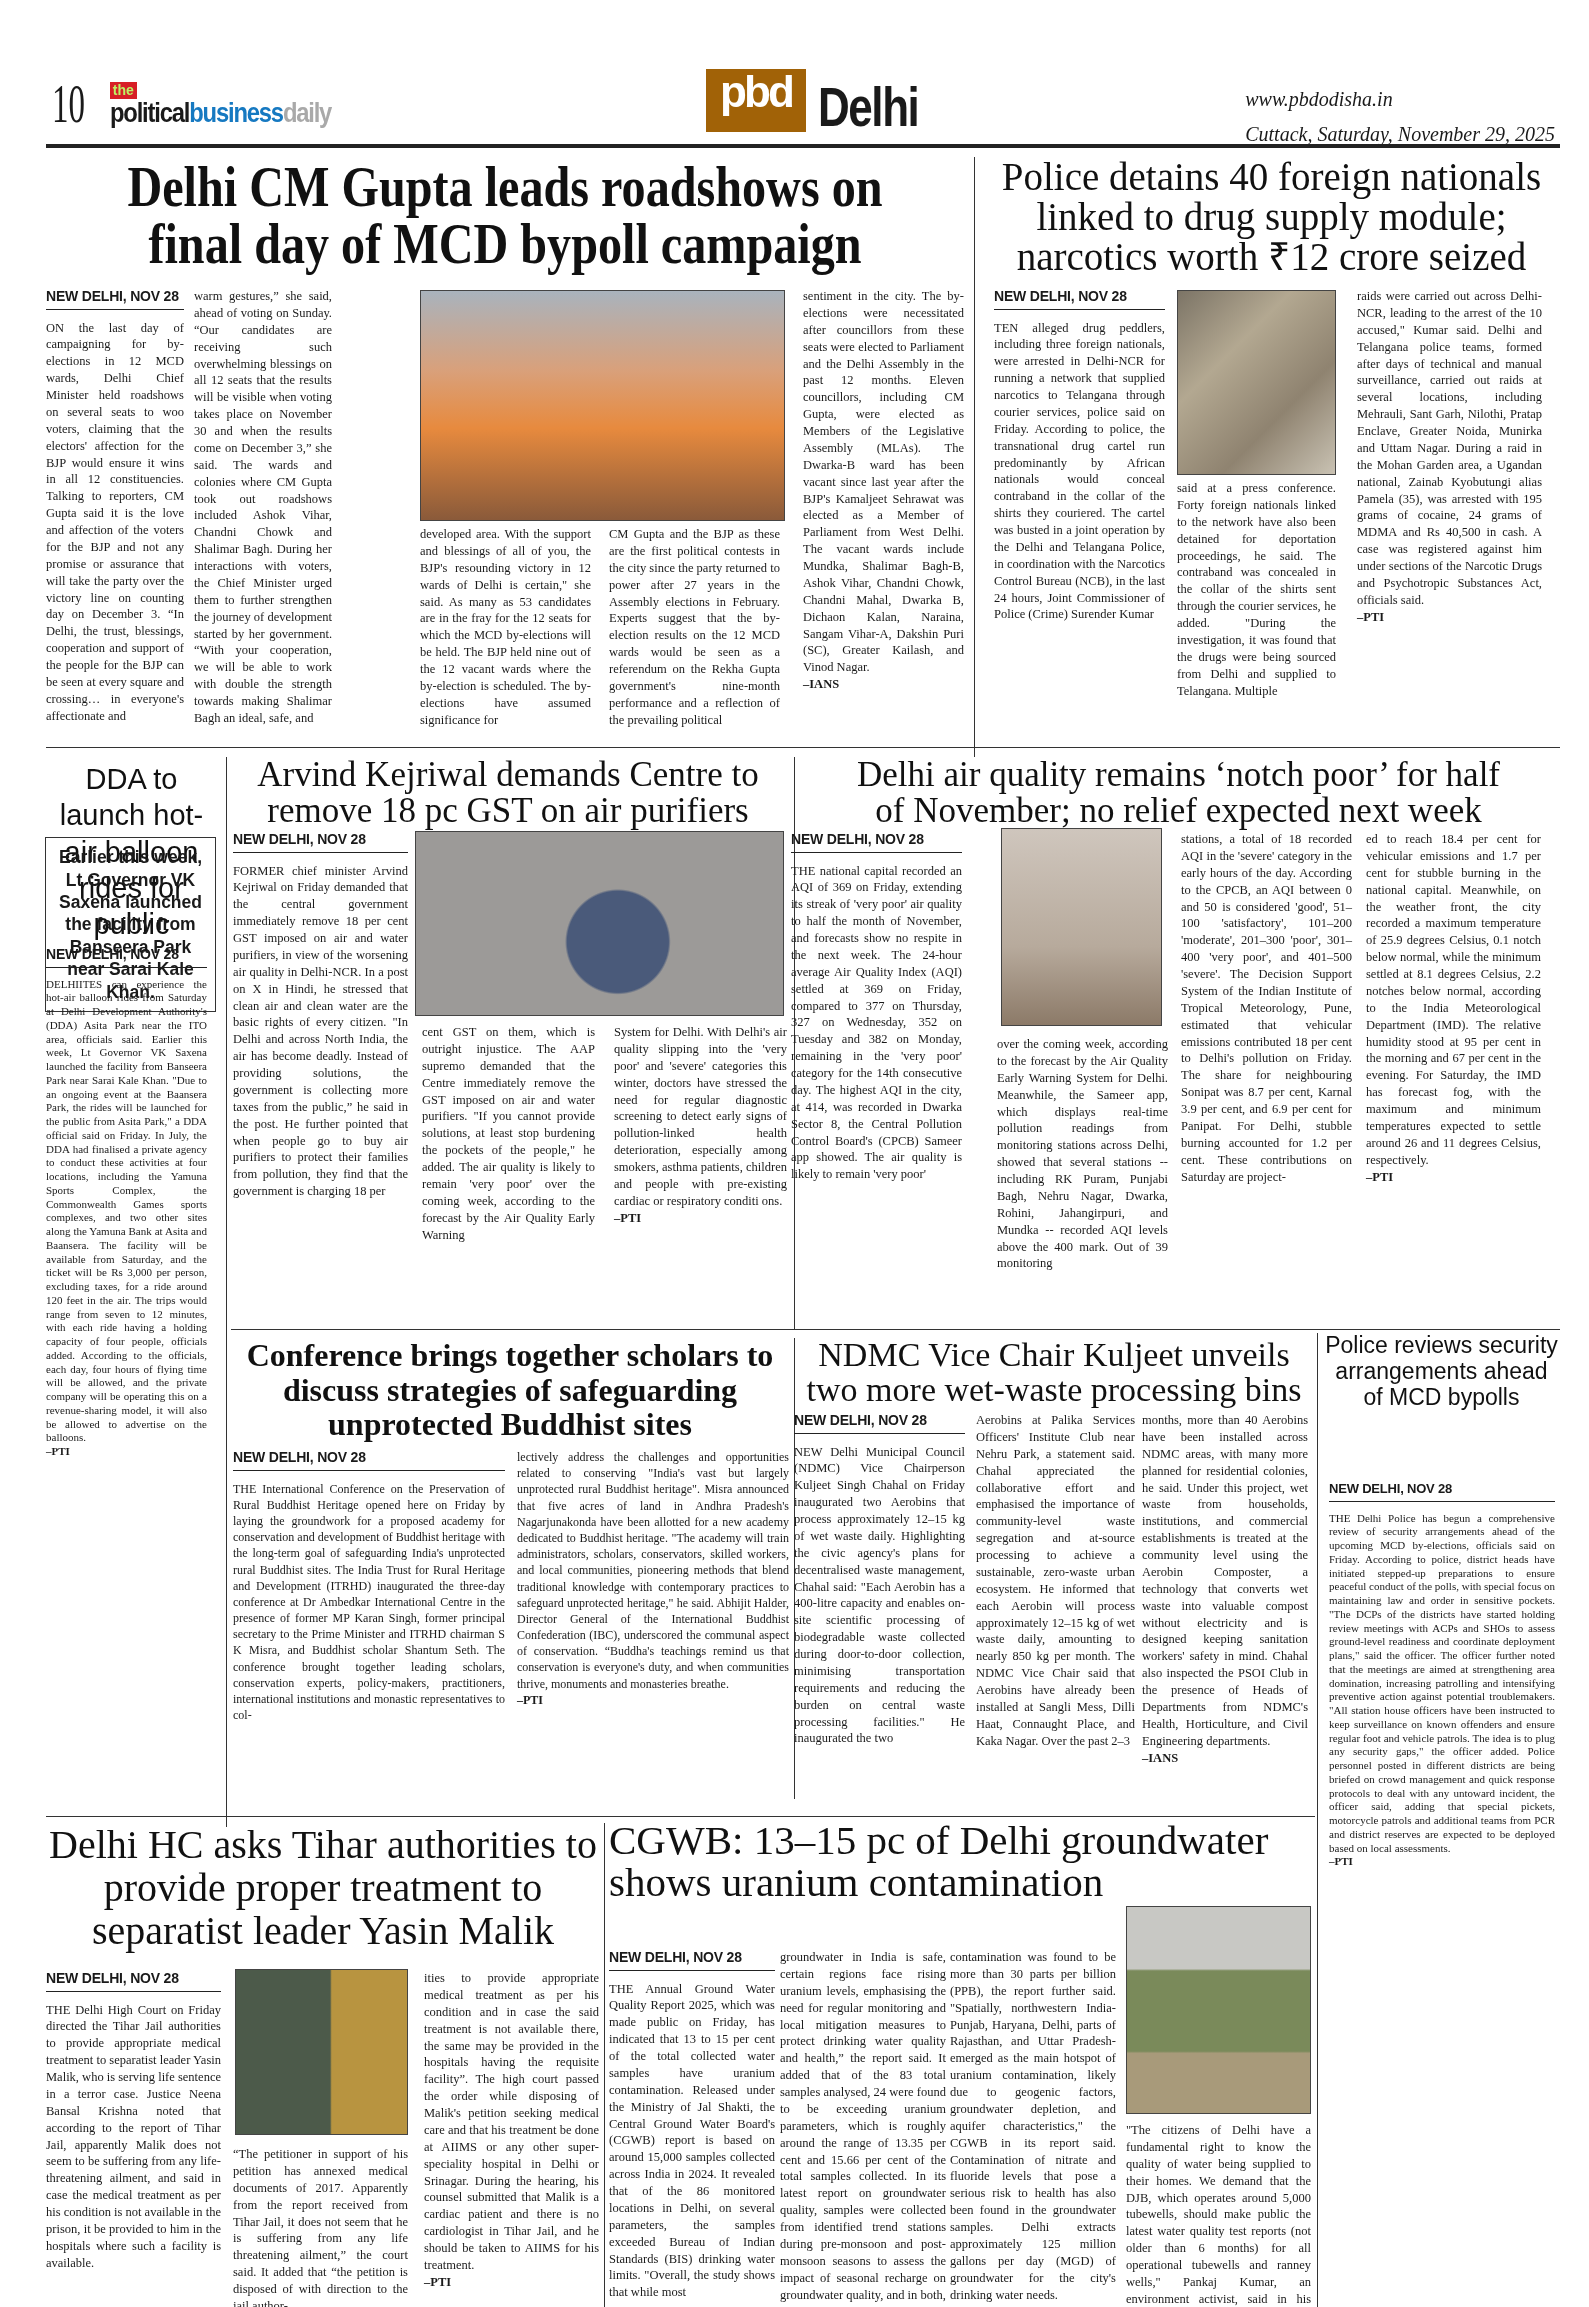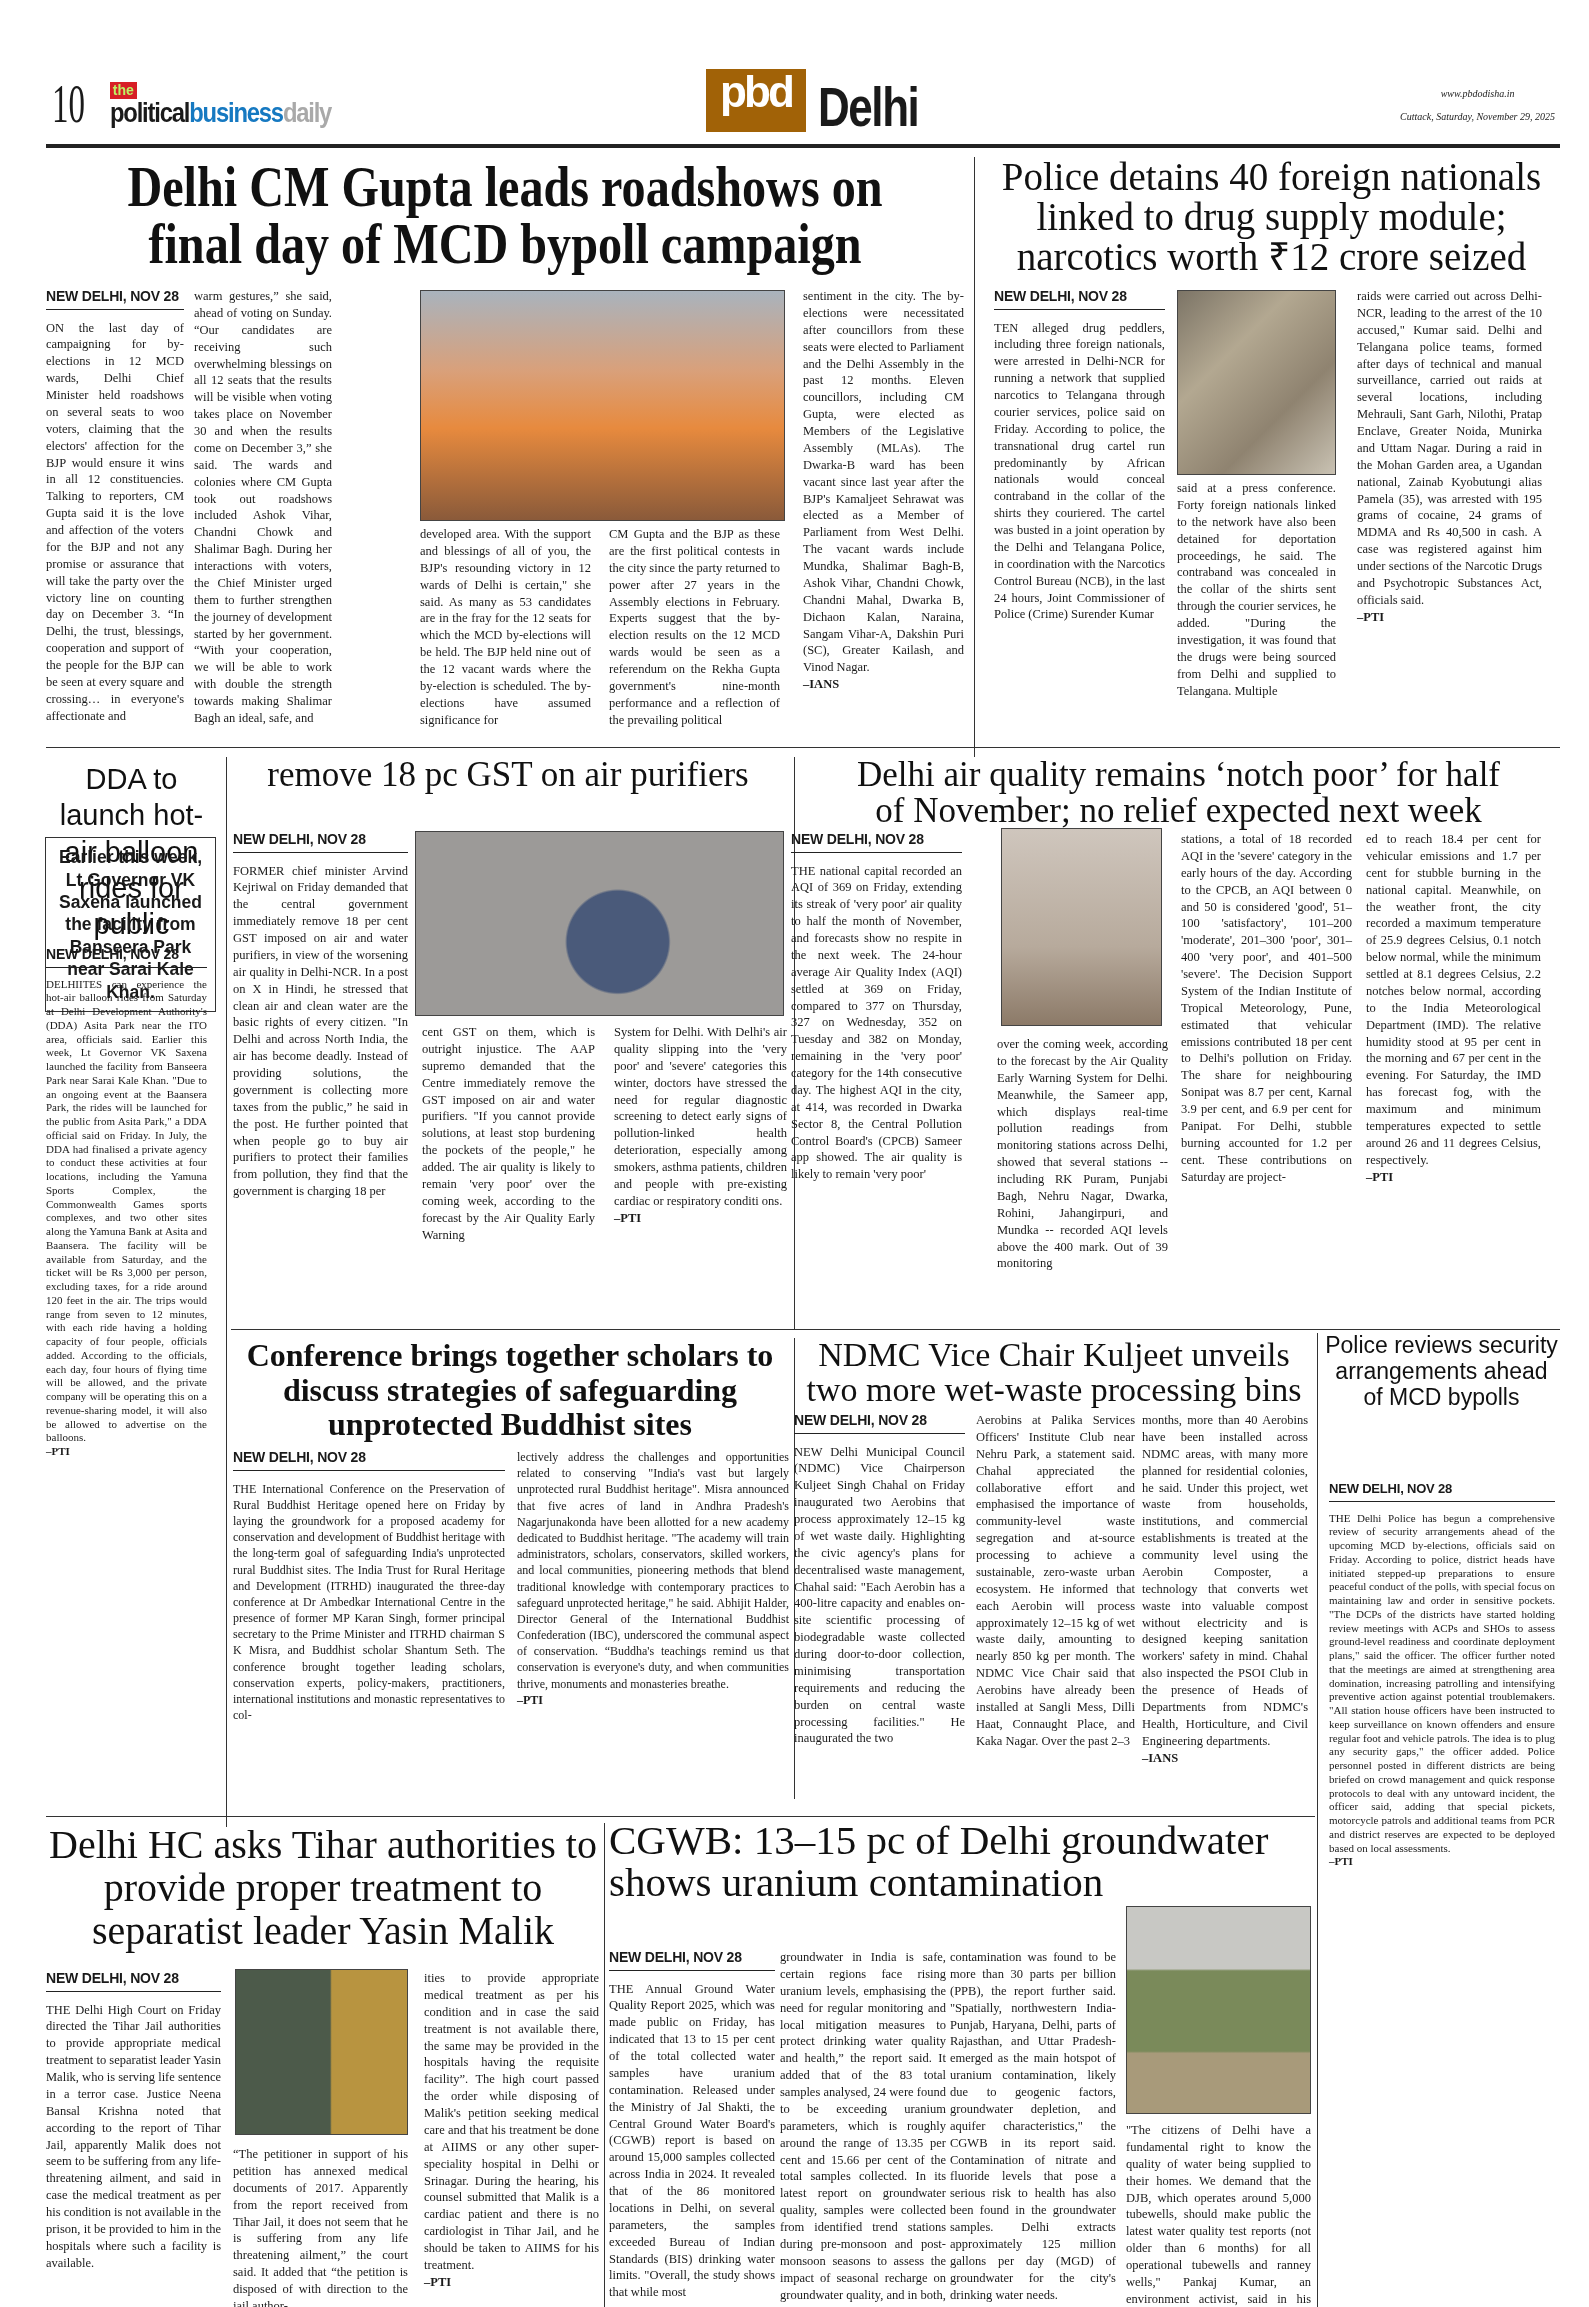--- a/index.html
+++ b/index.html
@@ -8,21 +8,21 @@
   .abs { position: absolute; }
   
   .pageno { left: 52px; top: 76px; font-size: 55px; line-height: 1; font-family: "Liberation Serif", serif; transform: scaleX(0.6); transform-origin: left top; }
   .brand { left: 110px; top: 82px; }
   .brand .the { display: inline-block; background: #d71f26; color: #bef264; font-family: "Liberation Sans", sans-serif; font-weight: bold; font-size: 14px; padding: 0.9px 2.8px; line-height: 1.1; }
   .brand .words { font-family: "Liberation Sans", sans-serif; font-weight: bold; font-size: 28px; letter-spacing: -1.4px; line-height: 1; transform: scaleX(0.85); transform-origin: left; white-space: nowrap; }
   .brand .w1 { color: #1a1a1a; } .brand .w2 { color: #1679c1; } .brand .w3 { color: #a9a9a9; }
   .logo { left: 706px; top: 69px; display: flex; align-items: flex-end; gap: 12px; }
   .logo .pbd { background: #a16207; color: #fff; font-family: "Liberation Sans", sans-serif; font-weight: bold; font-size: 44px; padding: 0.9px 2.8px; line-height: 1; letter-spacing: -2.8px; width: 100px; height: 63px; text-align: center; }
   .logo .city { font-family: "Liberation Sans", sans-serif; font-weight: bold; font-size: 55px; line-height: 0.9; letter-spacing: -1.8px; transform: scaleX(0.8); transform-origin: left bottom; }
-  .masthead-right { right: 34px; top: 88px; text-align: center; font-style: italic; font-size: 10px; }
+  .masthead-right { right: 34px; top: 88px; text-align: left; font-style: italic; font-size: 20px; }
   .masthead-right div { margin-bottom: 12px; }
   .rule-top { left: 46px; top: 144px; width: 1514px; height: 3.7px; background: #222; }
   
   .hl { font-family: "Liberation Serif", serif; line-height: 1.02; color: #111; text-align: center; }
   .dateline { font-family: "Liberation Sans", sans-serif; font-weight: bold; font-size: 14px; letter-spacing: -0.2px; border-bottom: 0.9px solid #222; padding-bottom: 4.6px; margin-bottom: 10px; }
   .body { font-size: 12.5px; line-height: 1.35; text-align: justify; hyphens: auto; }
   .body p { text-indent: 1.2em; }
   .body p.first { text-indent: 0; }
   .col { position: absolute; }
   .vrule { position: absolute; width: 1.4px; background: #333; }
@@ -90,20 +90,21 @@
 
 <div class="abs hl" style="left:44px; top:761px; width:175px; font-family:'Liberation Sans',sans-serif; font-size:29px; line-height:1.25;">DDA to launch hot-air balloon rides for public</div>
 <div class="abs callout" style="left:45px; top:837px; width:171px;">Earlier this week, Lt Governor VK Saxena launched the facility from Banseera Park near Sarai Kale Khan.</div>
 <div class="col" style="left:46px; top:946px; width:161px;">
   <div class="dateline">NEW DELHI, NOV 28</div>
   <div class="body" style="font-size:11px; line-height:1.25;"><p class="first">DELHIITES can experience the hot-air balloon rides from Saturday at Delhi Development Authority's (DDA) Asita Park near the ITO area, officials said. Earlier this week, Lt Governor VK Saxena launched the facility from Banseera Park near Sarai Kale Khan. "Due to an ongoing event at the Baansera Park, the rides will be launched for the public from Asita Park," a DDA official said on Friday. In July, the DDA had finalised a private agency to conduct these activities at four locations, including the Yamuna Sports Complex, the Commonwealth Games sports complexes, and two other sites along the Yamuna Bank at Asita and Baansera. The facility will be available from Saturday, and the ticket will be Rs 3,000 per person, excluding taxes, for a ride around 120 feet in the air. The trips would range from seven to 12 minutes, with each ride having a holding capacity of four people, officials added. According to the officials, each day, four hours of flying time will be allowed, and the private company will be operating this on a revenue-sharing model, it will also be allowed to advertise on the balloons.</p><span class="credit">–PTI</span></div>
 </div>
 <div class="vrule" style="left:226px; top:757px; height:1070px;"></div>
 
 <div class="abs hl" style="left:231px; top:757px; width:554px; font-size:35px;">
+  <div>Arvind Kejriwal demands Centre to</div>
   <div>remove 18 pc GST on air purifiers</div>
 </div>
 <div class="col" style="left:233px; top:831px; width:175px;">
   <div class="dateline">NEW DELHI, NOV 28</div>
   <div class="body">
       <p class="first">FORMER chief minister Arvind Kejriwal on Friday demanded that the central government immediately remove 18 per cent GST imposed on air and water purifiers, in view of the worsening air quality in Delhi-NCR. In a post on X in Hindi, he stressed that clean air and clean water are the basic rights of every citizen. "In Delhi and across North India, the air has become deadly. Instead of providing solutions, the government is collecting more taxes from the public,” he said in the post. He further pointed that when people go to buy air purifiers to protect their families from pollution, they find that the government is charging 18 per</p>
     </div>
 </div>
 <div class="photo" style="left:415px; top:831px; width:369px; height:185px; background:radial-gradient(circle at 55% 60%,#4a5a7a 0 22%,#9c9a98 23% 100%);"></div>
 <div class="col body" style="left:422px; top:1024px; width:173px;">

